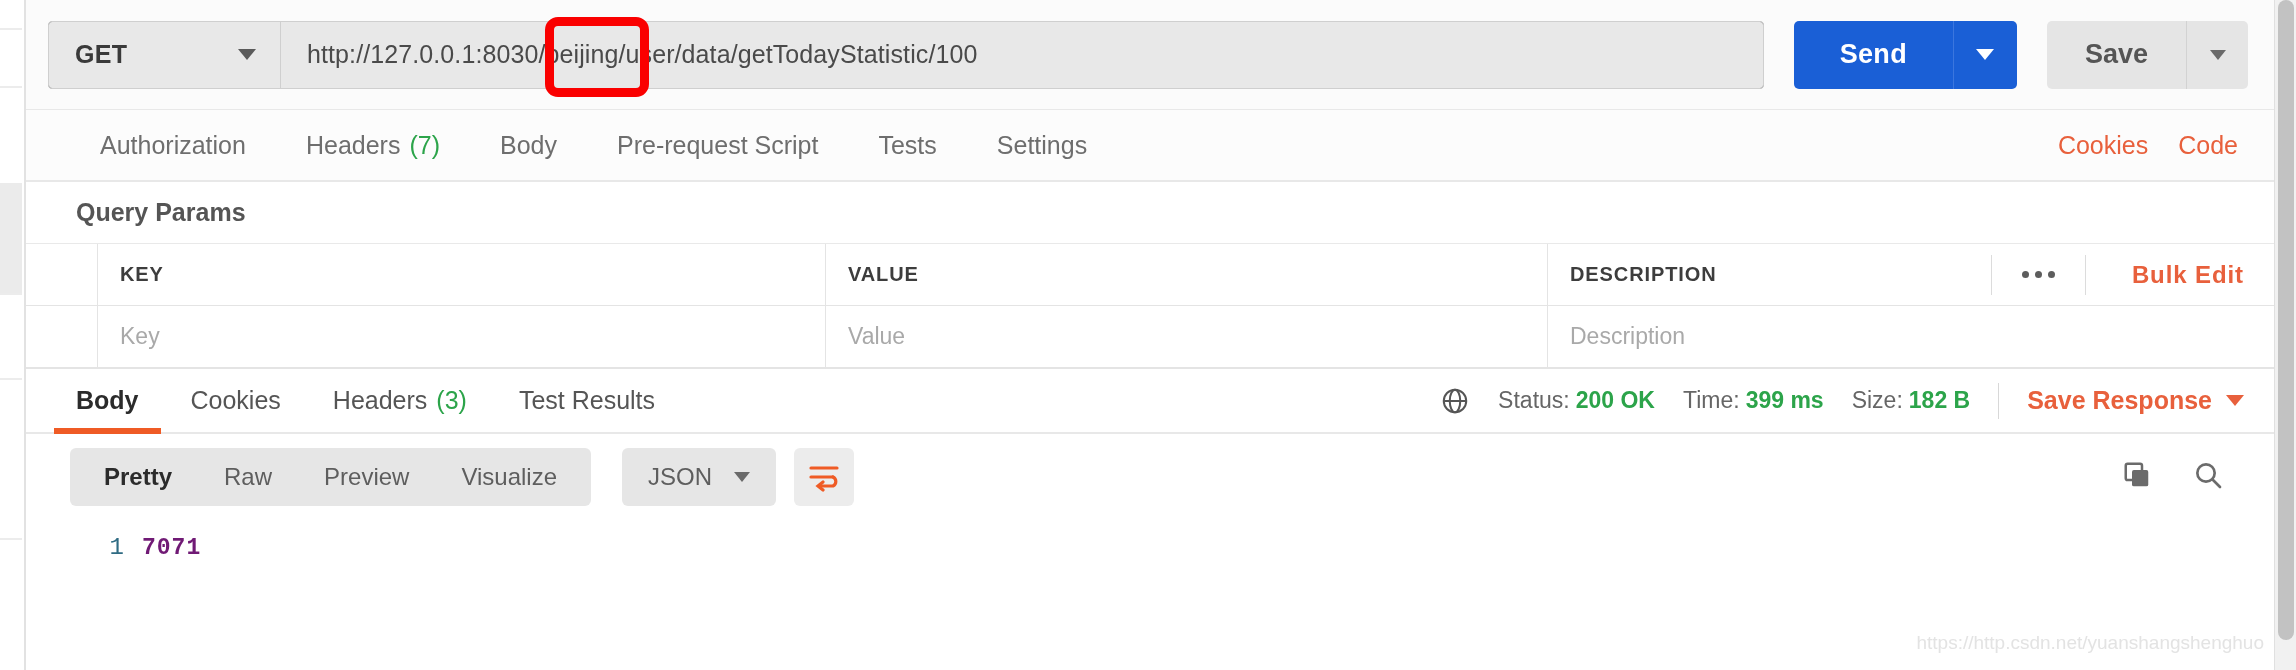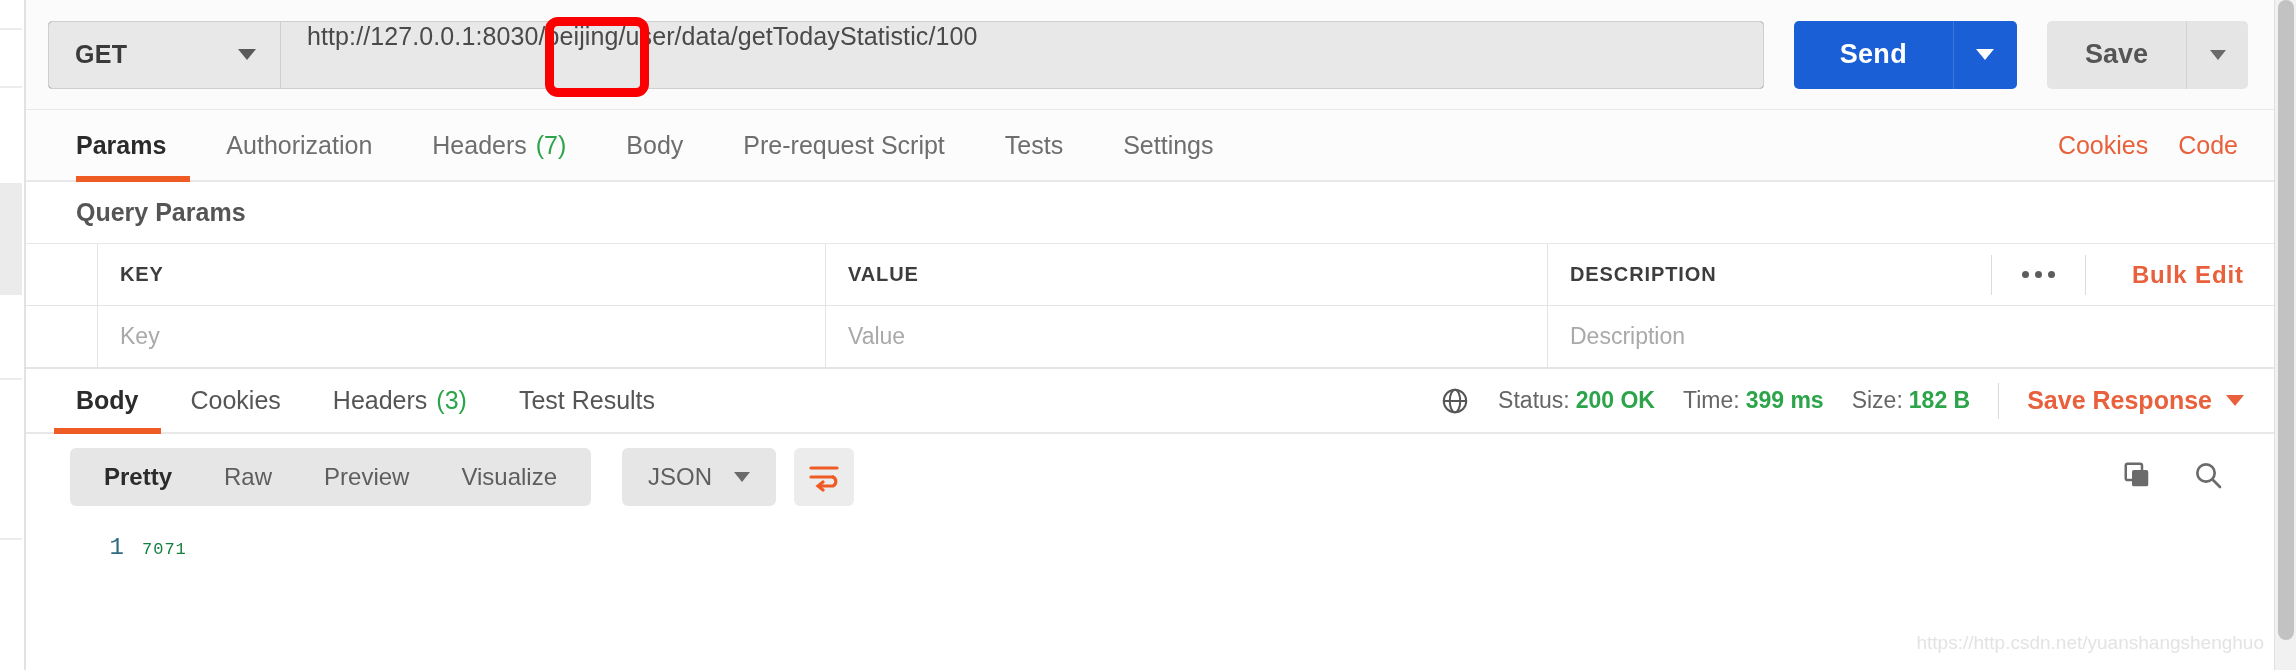--- a/index.html
+++ b/index.html
@@ -101,20 +101,21 @@
     border-left: 8px solid transparent;
     border-right: 8px solid transparent;
     border-top: 10px solid #6a6a6a;
   }
   .caret.white { border-top-color: #ffffff; }
   .caret.orange { border-top-color: #e8603c; }
   .url-field {
     flex: 1 1 auto;
     background: #e8e8e8;
     display: flex;
+    align-items: center;
     padding: 0 22px 0 26px;
     font-size: 25px;
     color: #4a4a4a;
     cursor: text;
     white-space: nowrap;
     overflow: hidden;
     letter-spacing: .1px;
   }
 
   
@@ -340,21 +341,21 @@
   }
   .code-line { display: flex; align-items: baseline; }
   .ln {
     width: 116px; flex: 0 0 116px;
     text-align: right; padding-right: 18px;
     font-family: "Liberation Mono", monospace;
     font-size: 24px; color: #2f6b83;
   }
   .code {
     font-family: "Liberation Mono", monospace;
-    font-size: 17px; color: #15803d; letter-spacing: 1px;
+    font-size: 23px; color: #701a75; letter-spacing: 1px; font-weight: bold;
   }
   .watermark {
     position: absolute;
     right: 10px; bottom: 16px;
     font-size: 19px; color: #e3e3e3;
     white-space: nowrap;
     user-select: none;
   }
 </style>
 </head>
@@ -395,23 +396,20 @@
         <div class="save-btn">Save</div>
         <div class="save-caret">
           <span class="caret sm"></span>
         </div>
       </div>
 
       <div class="annot-box"></div>
     </div>
 
     <div class="req-tabs">
-      <div class="tab first active">
-        <span>Params</span>
-      </div>
       <div class="tab">
         <span>Authorization</span>
       </div>
       <div class="tab">
         <span>Headers</span>
         <span class="cnt">(7)</span>
       </div>
       <div class="tab">
         <span>Body</span>
       </div>

